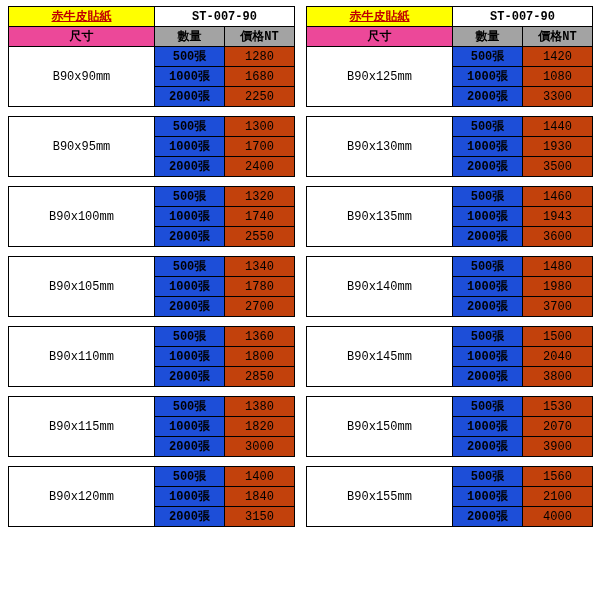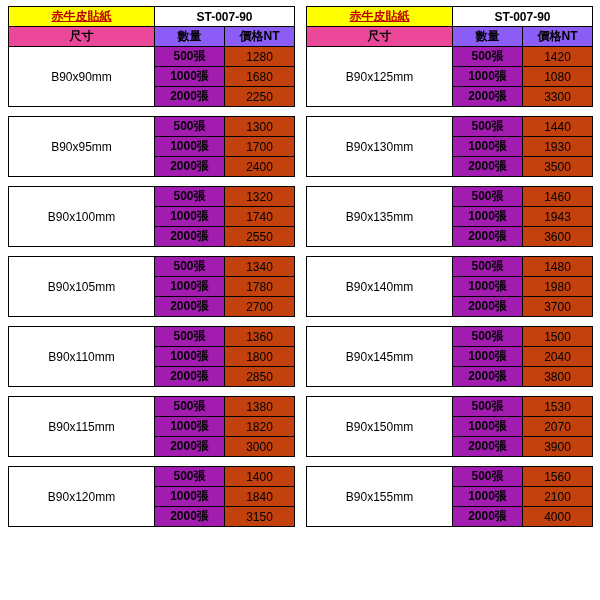--- a/index.html
+++ b/index.html
@@ -19,20 +19,21 @@
     position: relative;
     width: 600px;
     height: 600px;
     box-sizing: border-box;
     padding: 6px 8px;
   }
   .columns {
     display: flex;
     flex-direction: row;
     gap: 12px;
+    font-family: Liberation Mono, monospace;
   }
   .column {
     display: flex;
     flex-direction: column;
     width: 286px;
   }
   table.price-table {
     border-collapse: collapse;
     table-layout: fixed;
     width: 286px;
@@ -68,31 +69,31 @@
     margin-left: 47px;
   }
   td.col-head-size {
     background: #ec4899;
     font-weight: bold;
     font-size: 13px;
     height: 20px;
   }
   td.col-head-qty,
   td.col-head-price {
-    background: #8b5cf6;
+    background: #a3a3a3;
     font-weight: bold;
     font-size: 13px;
     height: 20px;
   }
   td.size-cell {
     background: #ffffff;
     font-size: 13px;
   }
   td.qty-cell {
-    background: #a21caf;
+    background: #1d4ed8;
     font-weight: bold;
     font-size: 12px;
   }
   td.price-cell {
     background: #c2410c;
     font-size: 13px;
   }
   
 </style>
 </head>

